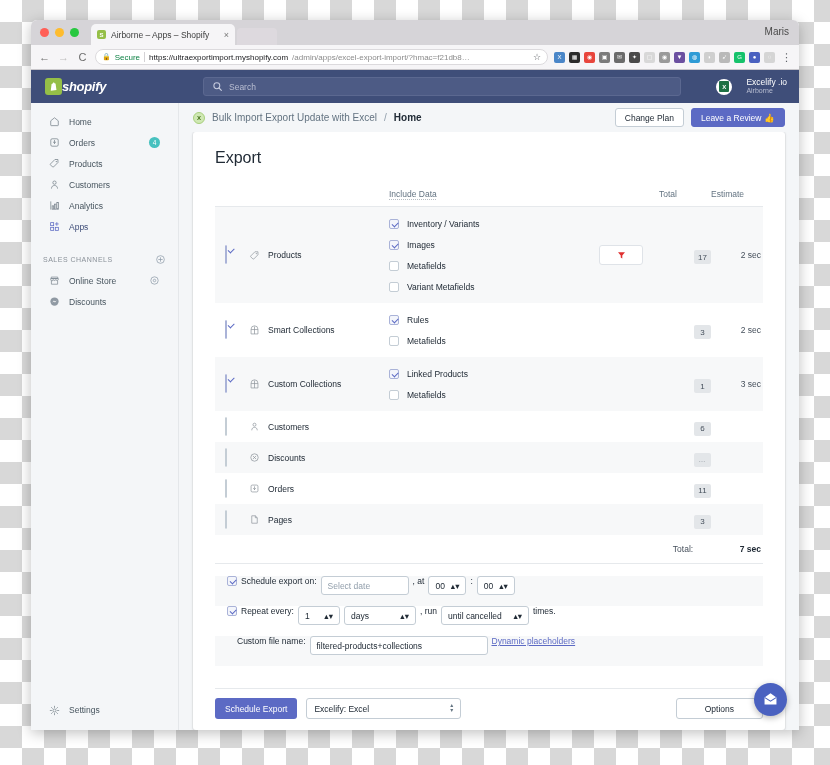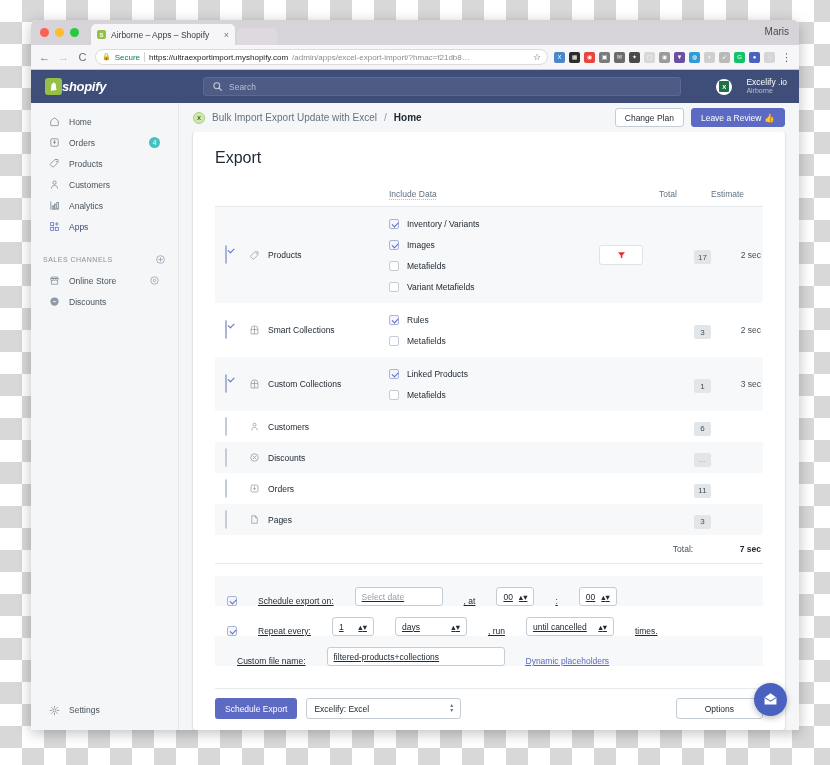--- a/index.html
+++ b/index.html
@@ -301,23 +301,23 @@
     display: flex; align-items: center; justify-content: flex-end;
     font-size: 8.5px; padding: 9px 2px 9px 0;
     border-bottom: 1px solid #e6e9ec;
   }
   .total-row .lab { color: #454f5b; width: 52px; text-align: center; }
   .total-row .val { width: 52px; text-align: right; color: #212b36; font-weight: bold; }
 
   
   .sched { padding-top: 12px; }
   .sched-line {
-    display: flex; align-items: flex-end; gap: 21px;
+    display: flex; align-items: flex-start; gap: 4px;
     height: 30px; padding-left: 12px;
-    font-size: 8.5px; color: #212b36; text-decoration: underline;
+    font-size: 8.5px; color: #212b36;
   }
   .sched-line.shade { background: #f7f8f9; }
   .inp {
     height: 19px; border: 1px solid #c4cdd5; border-radius: 3px;
     background: #fff; font-size: 8.5px; color: #212b36;
     display: flex; align-items: center; padding: 0 6px;
   }
   .inp.ph-txt { color: #919eab; }
   .dtinput { width: 88px; }
   .timebox { width: 38px; justify-content: space-between; }

